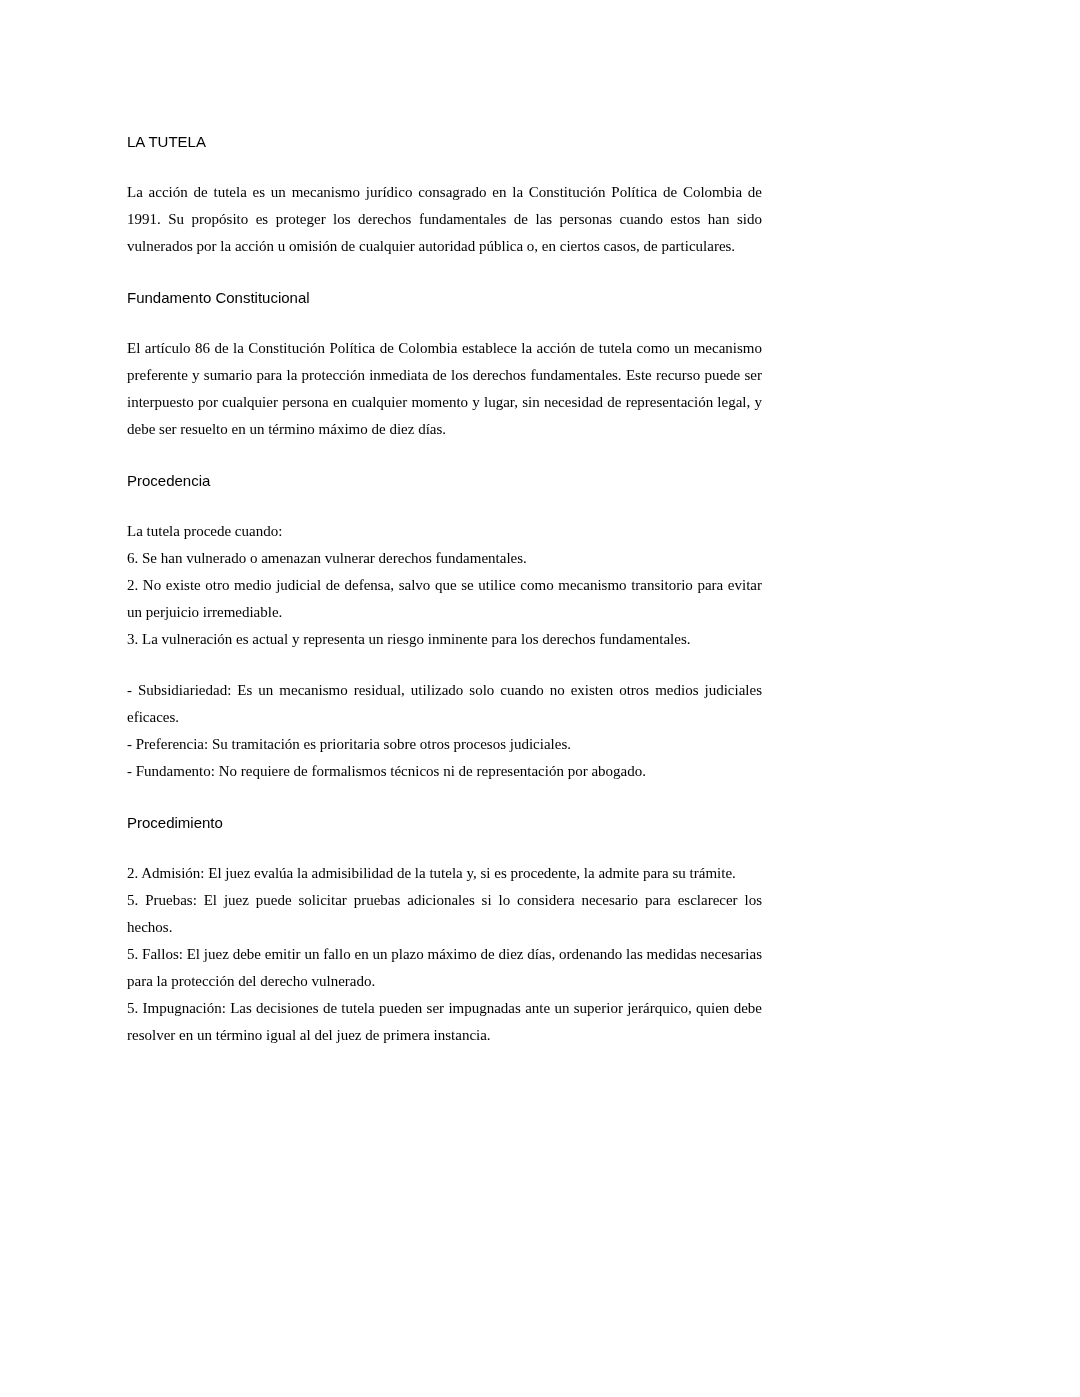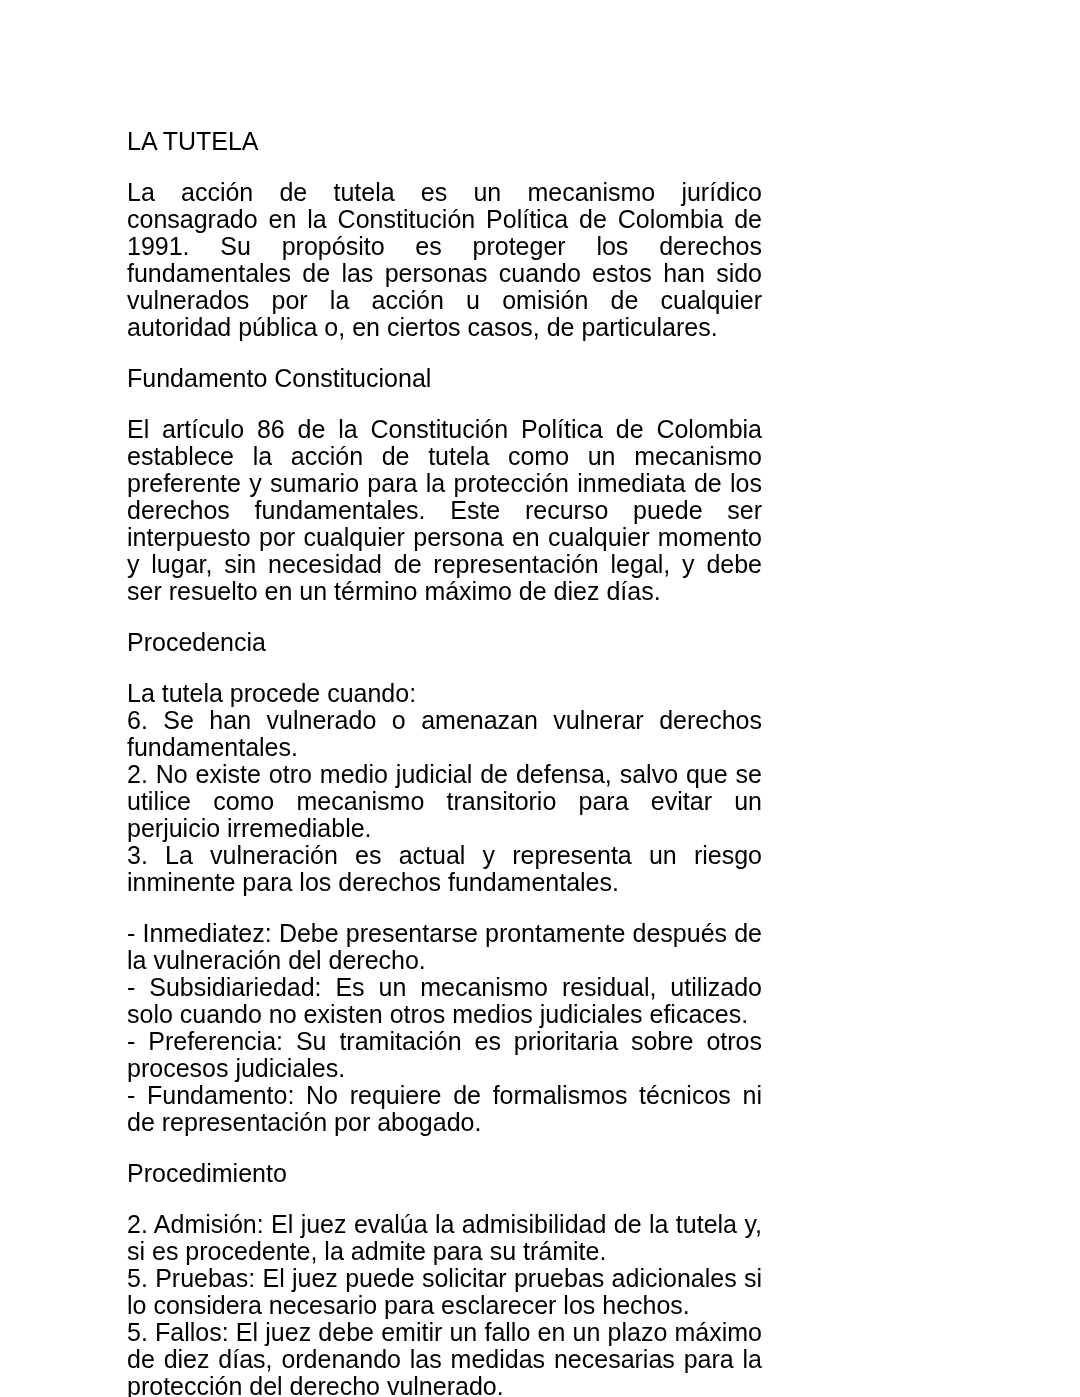--- a/index.html
+++ b/index.html
@@ -12,30 +12,30 @@
     padding: 0;
     background: var(--background, #ffffff);
   }
   .page {
     width: 889px;
     height: 1397px;
     padding: 128px 127px 127px 127px;
     background: var(--background, #ffffff);
     color: var(--text, #000000);
     font-family: "Liberation Sans", sans-serif;
-    font-size: 25px;
+    font-size: 15px;
     line-height: 27px;
     text-align: justify;
     overflow: hidden;
     border-radius: 31px;
   }
   p { margin: 0; }
   .block { margin: 0 0 24px 0; }
   .heading { text-align: left; }
-  .line { text-align: justify; }
+  .line { text-align: justify; font-family: Liberation Serif, serif; }
 </style>
 </head>
 <body>
 
 <div class="page">
 
   <div class="block">
     <p class="heading">LA TUTELA</p>
   </div>
 
@@ -54,28 +54,28 @@
     <p class="heading">Procedencia</p>
   </div>
   <div class="block">
     <p class="line">La tutela procede cuando:</p>
     <p class="line">6. Se han vulnerado o amenazan vulnerar derechos fundamentales.</p>
     <p class="line">2. No existe otro medio judicial de defensa, salvo que se utilice como mecanismo transitorio para evitar un perjuicio irremediable.</p>
     <p class="line">3. La vulneración es actual y representa un riesgo inminente para los derechos fundamentales.</p>
   </div>
 
   <div class="block">
-    <p class="line">- Inmediatez: Debe presentarse prontamente después de la vulneración del derecho.</p>
     <p class="line">- Subsidiariedad: Es un mecanismo residual, utilizado solo cuando no existen otros medios judiciales eficaces.</p>
     <p class="line">- Preferencia: Su tramitación es prioritaria sobre otros procesos judiciales.</p>
     <p class="line">- Fundamento: No requiere de formalismos técnicos ni de representación por abogado.</p>
   </div>
 
   <div class="block">
     <p class="heading">Procedimiento</p>
   </div>
   <div class="block">
     <p class="line">2. Admisión: El juez evalúa la admisibilidad de la tutela y, si es procedente, la admite para su trámite.</p>
     <p class="line">5. Pruebas: El juez puede solicitar pruebas adicionales si lo considera necesario para esclarecer los hechos.</p>
     <p class="line">5. Fallos: El juez debe emitir un fallo en un plazo máximo de diez días, ordenando las medidas necesarias para la protección del derecho vulnerado.</p>
+    <p class="line">5. Impugnación: Las decisiones de tutela pueden ser impugnadas ante un superior jerárquico, quien debe resolver en un término igual al del juez de primera instancia.</p>
   </div>
 
 </div>
 
 </body></html>

